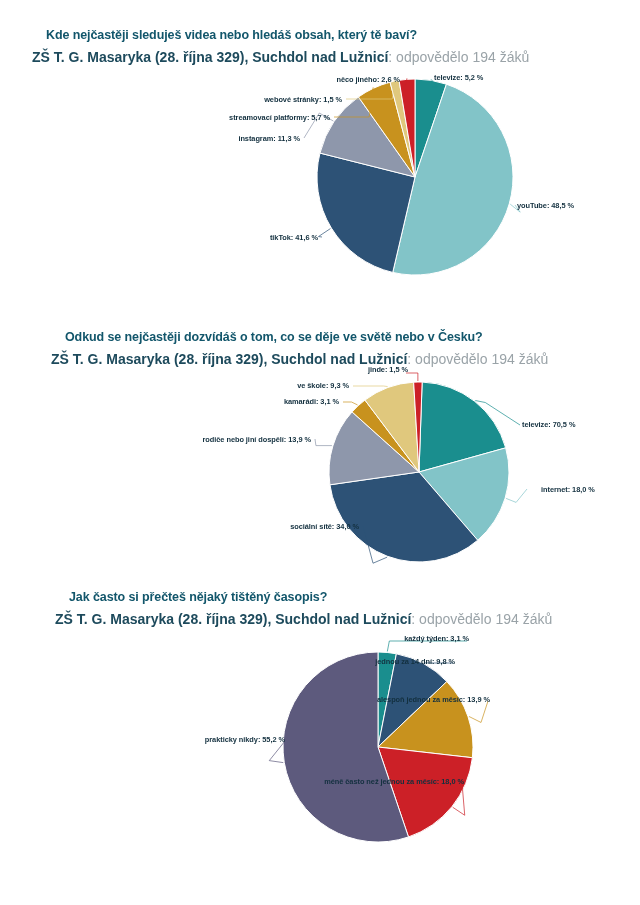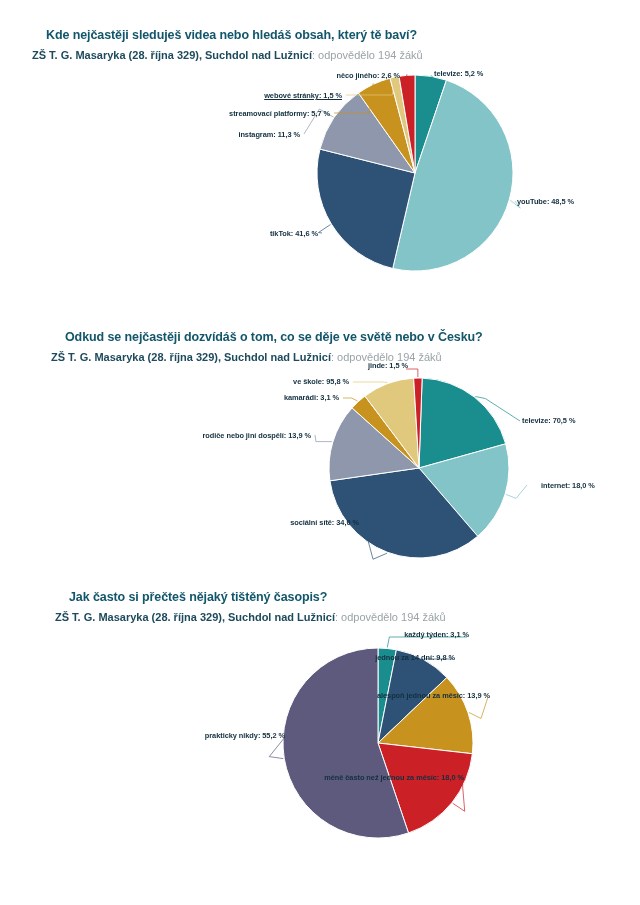--- a/index.html
+++ b/index.html
@@ -18,21 +18,21 @@
 
   .q-title {
     font-size: 12.5px;
     font-weight: bold;
     color: #12566b;
     letter-spacing: -0.1px;
     margin: 0 0 0 22px;
     padding-left: 24px;
   }
   .q-sub {
-    font-size: 11px;
+    font-size: 14px;
     margin: 7px 0 0 32px;
     color: #9aa3a8;
     font-weight: normal;
   }
   .q-sub b {
     color: #1d4a5c;
     font-weight: bold;
   }
 
   .chart-area { position: relative; width: 640px; }
@@ -73,21 +73,21 @@
           <polyline points="373.168614361725,22.271881912179154 369.168614361725,52 334,52" fill="none" stroke="#c8921e" stroke-width="0.7"></polyline>
           <polyline points="394.3357052209878,15.180648002137048 392.3357052209878,34 346,34" fill="none" stroke="#e0c87d" stroke-width="0.7"></polyline>
           <polyline points="406.9305809288407,13.329414333074865 405.9305809288407,20 404,20" fill="none" stroke="#cc2027" stroke-width="0.7"></polyline>
         </svg>
       <div id="labels1">
           <div class="lbl right" style="left: 434px; top: 8px;">televize: 5,2 %</div>
           <div class="lbl right" style="left: 517px; top: 136px;">youTube: 48,5 %</div>
           <div class="lbl left" style="left: 318px; top: 168px;">tikTok: 41,6 %</div>
           <div class="lbl left" style="left: 300px; top: 69px;">instagram: 11,3 %</div>
           <div class="lbl left" style="left: 330px; top: 48px;">streamovací platformy: 5,7 %</div>
-          <div class="lbl left" style="left: 342px; top: 30px; text-decoration: underline;">webové stránky: 1,5 %</div>
+          <div class="lbl left" style="left: 342px; top: 30px;">webové stránky: 1,5 %</div>
           <div class="lbl left" style="left: 400px; top: 10px;">něco jiného: 2,6 %</div>
         </div>
     </div>
   </div>
 
   <div class="section" style="top:330px;margin-left:19px;">
     <h2 class="q-title">Odkud se nejčastěji dozvídáš o tom, co se děje ve světě nebo v Česku?</h2>
     <div class="q-sub"><b>ZŠ T. G. Masaryka (28. října 329), Suchdol nad Lužnicí</b><span>: odpovědělo 194 žáků</span></div>
     <div class="chart-area" style="height:215px;">
       <svg id="svg2" width="640" height="215" viewBox="0 0 640 215">
@@ -105,21 +105,21 @@
           <polyline points="338.5160166102664,37.91259591748269 332.5160166102664,35 324,35" fill="none" stroke="#c8921e" stroke-width="0.7"></polyline>
           <polyline points="368.63427035141405,19.57640253646646 364.63427035141405,19 334,19" fill="none" stroke="#e0c87d" stroke-width="0.7"></polyline>
           <polyline points="398.88396067904796,14.006843904422738 398.88396067904796,6 387,6" fill="none" stroke="#cc2027" stroke-width="0.7"></polyline>
         </svg>
       <div id="labels2">
           <div class="lbl right" style="left: 503px; top: 53px;">televize: 70,5 %</div>
           <div class="lbl right" style="left: 510px; top: 118px; padding-left: 12px;">internet: 18,0 %</div>
           <div class="lbl left" style="left: 340px; top: 155px;">sociální sítě: 34,0 %</div>
           <div class="lbl left" style="left: 292px; top: 68px;">rodiče nebo jiní dospělí: 13,9 %</div>
           <div class="lbl left" style="left: 320px; top: 30px;">kamarádi: 3,1 %</div>
-          <div class="lbl left" style="left: 330px; top: 14px;">ve škole: 95,8 %</div>
+          <div class="lbl left" style="left: 330px; top: 14px;">ve škole: 9,3 %</div>
           <div class="lbl left" style="left: 389px; top: -2px;">jinde: 1,5 %</div>
         </div>
     </div>
   </div>
 
   <div class="section" style="top:590px;margin-left:23px;">
     <h2 class="q-title">Jak často si přečteš nějaký tištěný časopis?</h2>
     <div class="q-sub"><b>ZŠ T. G. Masaryka (28. října 329), Suchdol nad Lužnicí</b><span>: odpovědělo 194 žáků</span></div>
     <div class="chart-area" style="height:215px;">
       <svg id="svg3" width="640" height="215" viewBox="0 0 640 215">

